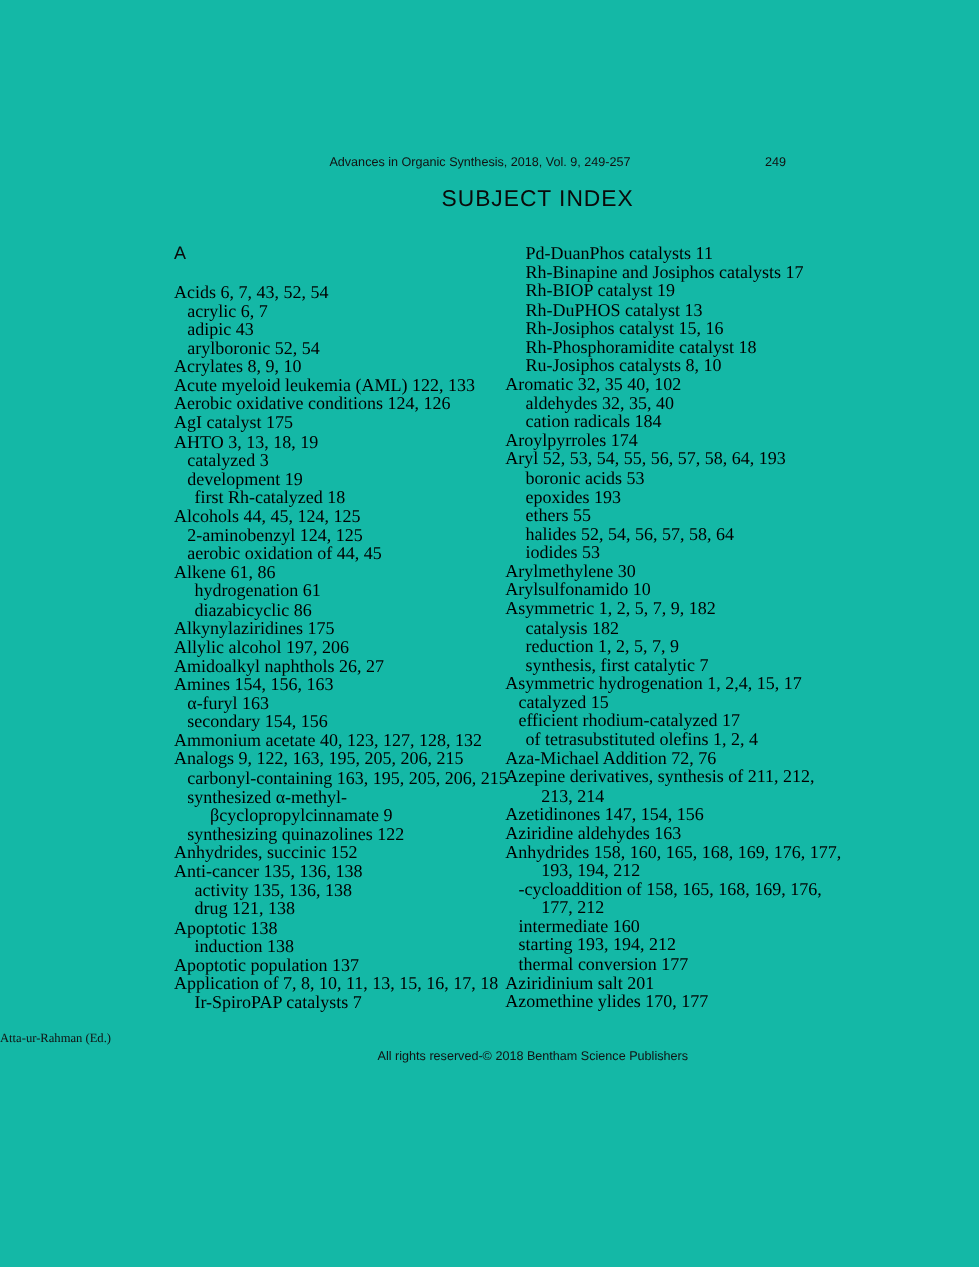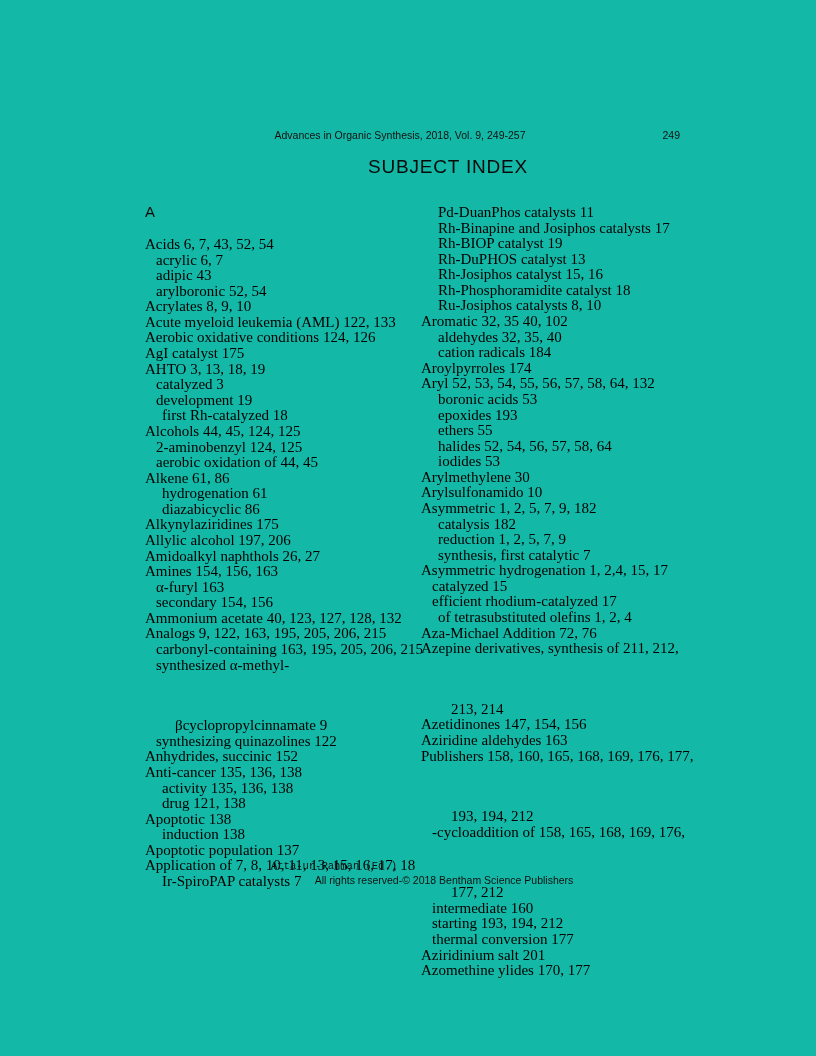--- a/index.html
+++ b/index.html
@@ -22,21 +22,21 @@
     width: 540px;
     text-align: center;
     font-family: "Liberation Sans", sans-serif;
     font-size: 10.5px;
     color: #111111;
     white-space: nowrap;
   }
   .page-number {
     position: absolute;
     top: 129px;
-    right: 136px;
+    right: 161px;
     font-family: "Liberation Sans", sans-serif;
     font-size: 10.5px;
     color: #111111;
   }
   .doc-title {
     position: absolute;
     top: 156px;
     left: 0;
     width: 816px;
     text-align: center;
@@ -70,28 +70,28 @@
     left: 421px;
     width: 260px;
   }
   .index-line {
     line-height: 15.58px;
     white-space: nowrap;
   }
   .i0 { padding-left: 0; }
   .i1 { padding-left: 11px; }
   .i2 { padding-left: 17px; }
-  .i3 { padding-left: 30px; margin-top: 45px; }
+  .i3 { padding-left: 30px; }
   .footer-editor {
     position: absolute;
     top: 860px;
     left: 0;
     width: 668px;
-    text-align: center;
-    font-family: Liberation Mono, monospace;
+    text-align: left;
+    font-family: Liberation Serif, serif;
     font-size: 10.5px;
     color: #111111;
   }
   .footer-copy {
     position: absolute;
     top: 874px;
     left: 0;
     width: 816px;
     text-align: center;
     font-family: "Liberation Sans", sans-serif;
@@ -160,42 +160,42 @@
       <div class="index-line i2">Rh-Binapine and Josiphos catalysts 17</div>
       <div class="index-line i2">Rh-BIOP catalyst 19</div>
       <div class="index-line i2">Rh-DuPHOS catalyst 13</div>
       <div class="index-line i2">Rh-Josiphos catalyst 15, 16</div>
       <div class="index-line i2">Rh-Phosphoramidite catalyst 18</div>
       <div class="index-line i2">Ru-Josiphos catalysts 8, 10</div>
       <div class="index-line i0">Aromatic 32, 35 40, 102</div>
       <div class="index-line i2">aldehydes 32, 35, 40</div>
       <div class="index-line i2">cation radicals 184</div>
       <div class="index-line i0">Aroylpyrroles 174</div>
-      <div class="index-line i0">Aryl 52, 53, 54, 55, 56, 57, 58, 64, 132</div>
+      <div class="index-line i0">Aryl 52, 53, 54, 55, 56, 57, 58, 64, 193</div>
       <div class="index-line i2">boronic acids 53</div>
       <div class="index-line i2">epoxides 193</div>
       <div class="index-line i2">ethers 55</div>
       <div class="index-line i2">halides 52, 54, 56, 57, 58, 64</div>
       <div class="index-line i2">iodides 53</div>
       <div class="index-line i0">Arylmethylene 30</div>
       <div class="index-line i0">Arylsulfonamido 10</div>
       <div class="index-line i0">Asymmetric 1, 2, 5, 7, 9, 182</div>
       <div class="index-line i2">catalysis 182</div>
       <div class="index-line i2">reduction 1, 2, 5, 7, 9</div>
       <div class="index-line i2">synthesis, first catalytic 7</div>
       <div class="index-line i0">Asymmetric hydrogenation 1, 2,4, 15, 17</div>
       <div class="index-line i1">catalyzed 15</div>
       <div class="index-line i1">efficient rhodium-catalyzed 17</div>
       <div class="index-line i2">of tetrasubstituted olefins 1, 2, 4</div>
       <div class="index-line i0">Aza-Michael Addition 72, 76</div>
       <div class="index-line i0">Azepine derivatives, synthesis of 211, 212,</div>
       <div class="index-line i3">213, 214</div>
       <div class="index-line i0">Azetidinones 147, 154, 156</div>
       <div class="index-line i0">Aziridine aldehydes 163</div>
-      <div class="index-line i0">Publishers 158, 160, 165, 168, 169, 176, 177,</div>
+      <div class="index-line i0">Anhydrides 158, 160, 165, 168, 169, 176, 177,</div>
       <div class="index-line i3">193, 194, 212</div>
       <div class="index-line i1">-cycloaddition of 158, 165, 168, 169, 176,</div>
       <div class="index-line i3">177, 212</div>
       <div class="index-line i1">intermediate 160</div>
       <div class="index-line i1">starting 193, 194, 212</div>
       <div class="index-line i1">thermal conversion 177</div>
       <div class="index-line i0">Aziridinium salt 201</div>
       <div class="index-line i0">Azomethine ylides 170, 177</div>
     </div>
 

